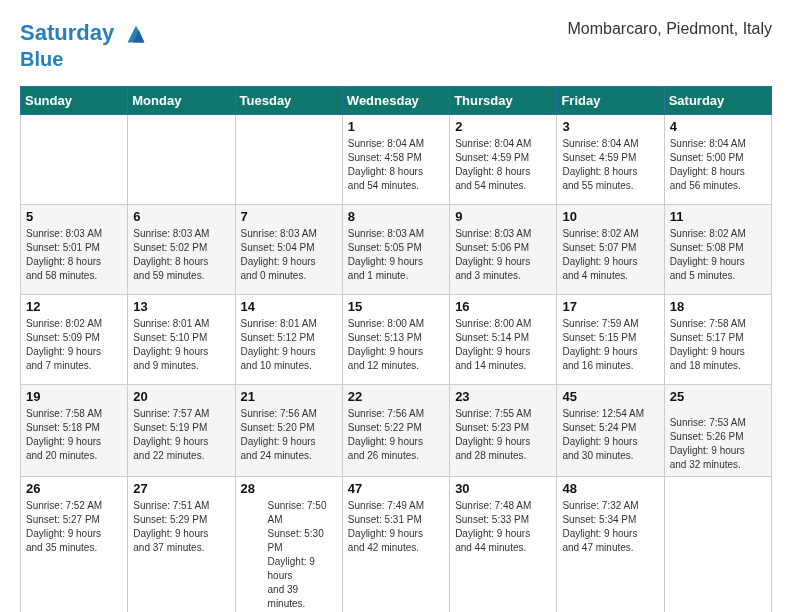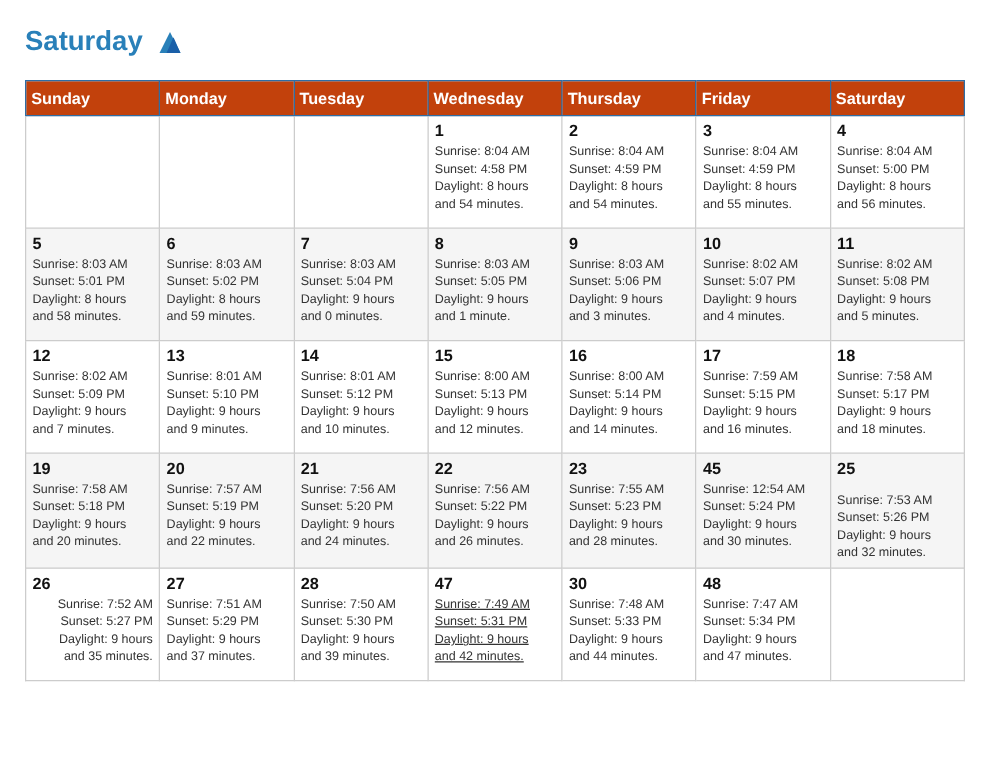--- a/index.html
+++ b/index.html
@@ -45,21 +45,21 @@
     .location {
       font-size: 16px;
       color: #333;
     }
     table {
       width: 100%;
       border-collapse: collapse;
       table-layout: fixed;
     }
     thead tr {
-      background: #c2410c;
+      background: #0f766e;
       color: #fff;
     }
     thead th {
       padding: 6px 4px;
       font-size: 13px;
       font-weight: bold;
       text-align: left;
       border: 1px solid #2e6da4;
     }
     tbody td {
@@ -96,23 +96,25 @@
     <div>
       <div style="display:flex;align-items:center;">
         <div class="logo-text">
           <span>Saturday</span>
           <svg class="logo-icon" viewBox="0 0 40 40" style="display:inline-block;vertical-align:middle;margin-left:2px;">
             <polygon points="8,32 20,8 32,32" fill="#2980b9"></polygon>
             <polygon points="16,32 24,14 32,32" fill="#1a5fa8"></polygon>
           </svg>
         </div>
       </div>
+      <div class="logo-text" style="color:#2980b9;font-size:20px;">Blue</div>
     </div>
   </div>
   <div class="title-block">
+    <div class="location">Mombarcaro, Piedmont, Italy</div>
   </div>
 </div>
 
 <table>
   <thead>
     <tr>
     <th>Sunday</th>
         <th>Monday</th>
         <th>Tuesday</th>
         <th>Wednesday</th>
@@ -304,56 +306,56 @@
           <div class="day-number">25</div>
           <div class="day-info" style="white-space: pre-line; margin-top: 12px;">Sunrise: 7:53 AM
 Sunset: 5:26 PM
 Daylight: 9 hours
 and 32 minutes.</div>
         </td>
       </tr>
       <tr>
         <td>
           <div class="day-number">26</div>
-          <div class="day-info" style="white-space: pre-line; text-align: right;">Sunrise: 7:52 AM
+          <div class="day-info" style="white-space: pre-line;">Sunrise: 7:52 AM
 Sunset: 5:27 PM
 Daylight: 9 hours
 and 35 minutes.</div>
         </td>
         <td>
           <div class="day-number">27</div>
           <div class="day-info" style="white-space: pre-line;">Sunrise: 7:51 AM
 Sunset: 5:29 PM
 Daylight: 9 hours
 and 37 minutes.</div>
         </td>
         <td>
           <div class="day-number">28</div>
-          <div class="day-info" style="white-space: pre-line;">Sunrise: 7:50 AM
+          <div class="day-info" style="white-space: pre-line; margin-left: 27px;">Sunrise: 7:50 AM
 Sunset: 5:30 PM
 Daylight: 9 hours
 and 39 minutes.</div>
         </td>
         <td>
           <div class="day-number">47</div>
-          <div class="day-info" style="white-space: pre-line; text-decoration: underline;">Sunrise: 7:49 AM
+          <div class="day-info" style="white-space: pre-line;">Sunrise: 7:49 AM
 Sunset: 5:31 PM
 Daylight: 9 hours
 and 42 minutes.</div>
         </td>
         <td>
           <div class="day-number">30</div>
           <div class="day-info" style="white-space: pre-line;">Sunrise: 7:48 AM
 Sunset: 5:33 PM
 Daylight: 9 hours
 and 44 minutes.</div>
         </td>
         <td>
           <div class="day-number">48</div>
-          <div class="day-info" style="white-space: pre-line;">Sunrise: 7:47 AM
+          <div class="day-info" style="white-space: pre-line;">Sunrise: 7:32 AM
 Sunset: 5:34 PM
 Daylight: 9 hours
 and 47 minutes.</div>
         </td>
         <td></td>
       </tr>
     </tbody>
 </table>
 
 </body></html>

